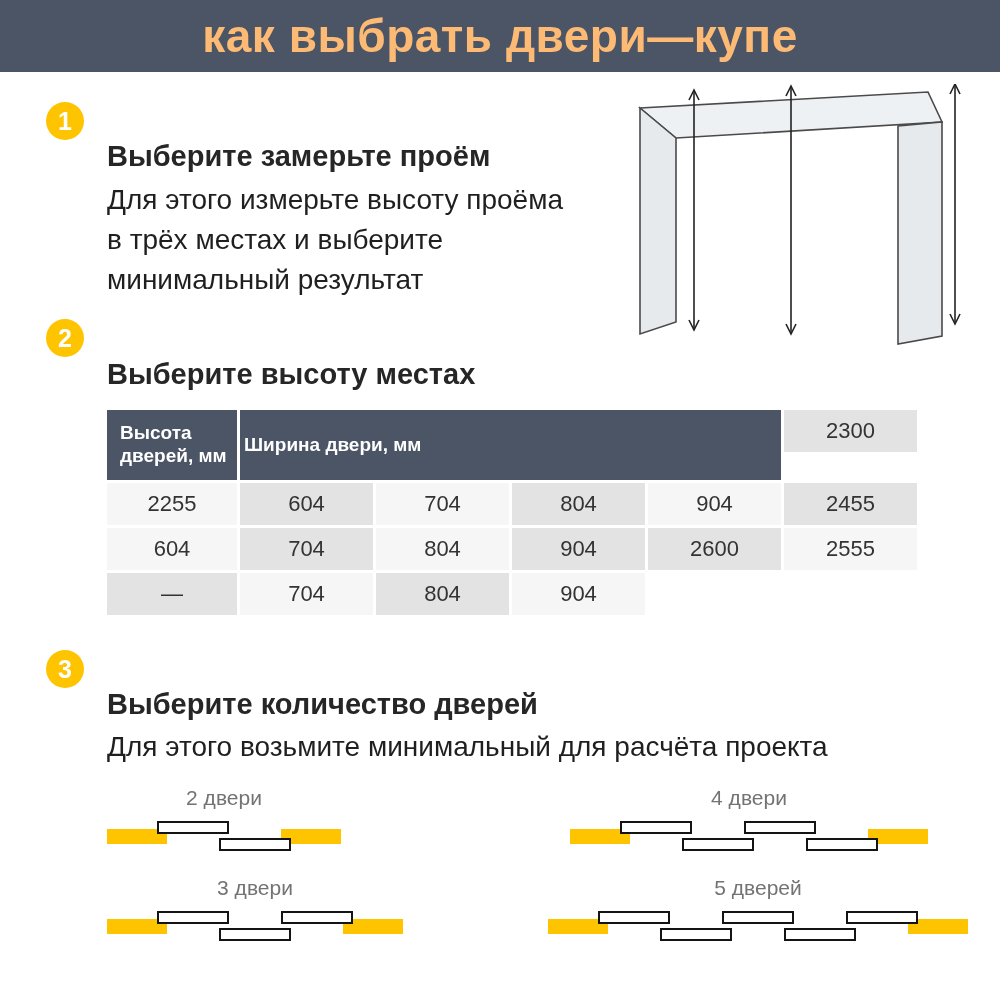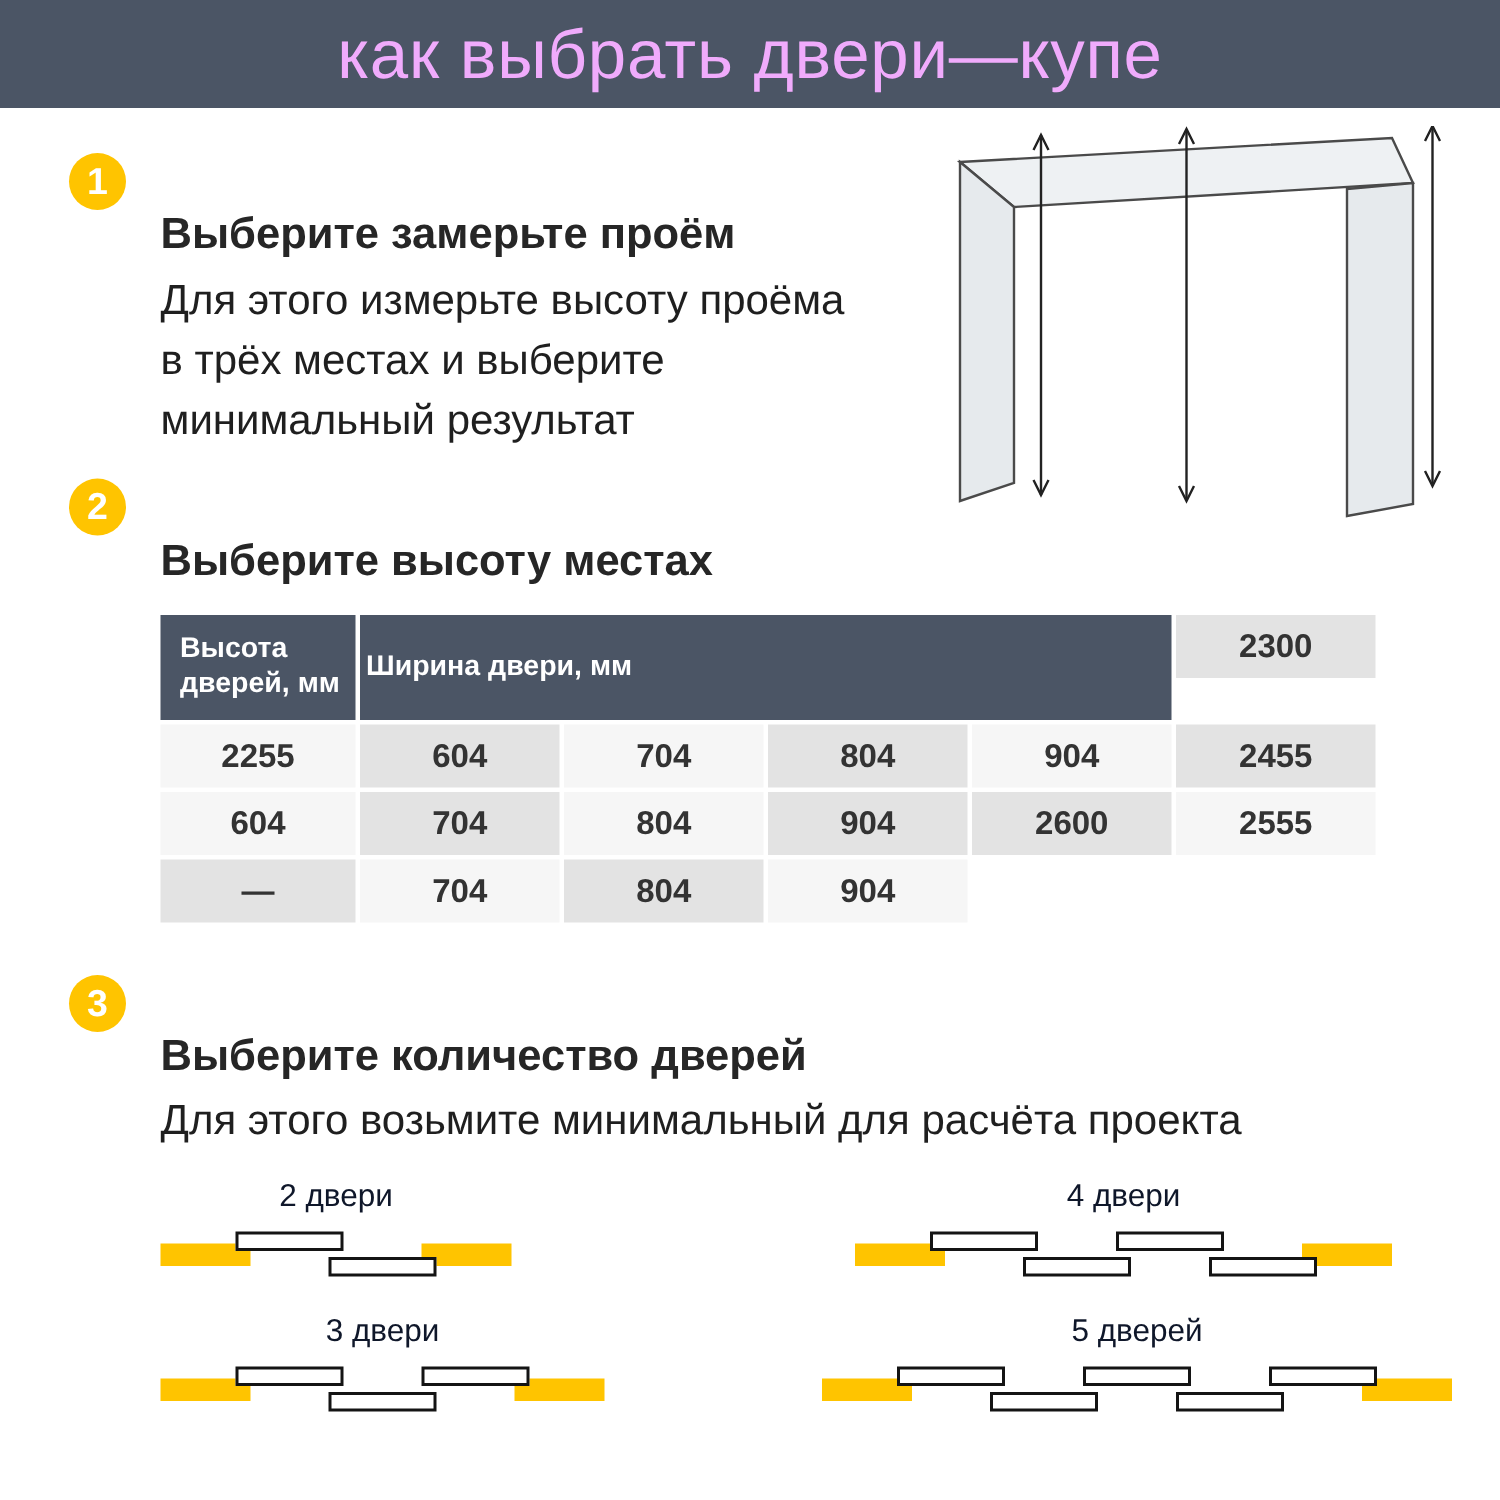--- a/index.html
+++ b/index.html
@@ -11,21 +11,21 @@
   *{box-sizing:border-box}
   html,body{margin:0;padding:0}
   body{
     width:1000px;height:1000px;position:relative;background:#fff;
     font-family:"Liberation Sans",sans-serif;color:#1f1f1f;overflow:hidden;
   }
   .header{
     position:absolute;top:0;left:0;width:1000px;height:72px;
     background:var(--slate);display:flex;align-items:center;justify-content:center;
   }
-  .header-title{color:#f0abfc;font-size:46px;font-weight:400;letter-spacing:.5px;margin:0}
+  .header-title{color:#fdba74;font-size:46px;font-weight:700;letter-spacing:.5px;margin:0}
 
   .step-num{
     position:absolute;width:38px;height:38px;border-radius:50%;
     background:var(--accent);color:#fff;font-weight:700;font-size:25px;
     display:flex;align-items:center;justify-content:center;
   }
   #step1-num{left:46px;top:102px}
   #step2-num{left:46px;top:319px}
   #step3-num{left:46px;top:650px}
 
@@ -45,31 +45,31 @@
     display:grid;grid-template-columns:130px 133px 133px 133px 133px 133px;
     gap:3px;
   }
   .th{
     background:var(--slate);color:#fff;font-weight:700;font-size:19px;line-height:1.2;
     min-height:70px;display:flex;align-items:center;padding-left:13px;padding-right:6px;
   }
   .th-span{grid-column:span 4;padding-left:4px}
   .td{
     height:42px;display:flex;align-items:center;justify-content:center;
-    font-size:22px;color:#333;font-weight:bold;
+    font-size:22px;color:#333;
   }
   .td.g{background:var(--cell-dark)}
   .td.l{background:var(--cell-light)}
 
   .diagram-wrap{position:absolute;display:flex;flex-direction:column;align-items:center}
   #diagram-wrap-0{left:107px;top:786px}
   #diagram-wrap-1{left:570px;top:786px}
   #diagram-wrap-2{left:107px;top:876px}
   #diagram-wrap-3{left:548px;top:876px}
-  .dlabel{font-size:21px;color:#0f172a;margin-bottom:7px}
+  .dlabel{font-size:21px;color:#737373;margin-bottom:7px}
   .diagram{position:relative;height:38px}
   .bar{position:absolute;background:var(--accent)}
   .panel{position:absolute;background:#fff;border:2px solid #141414}
 </style>
 </head>
 <body>
 
 <div class="header">
   <h1 class="header-title">как выбрать двери—купе</h1>
 </div>

